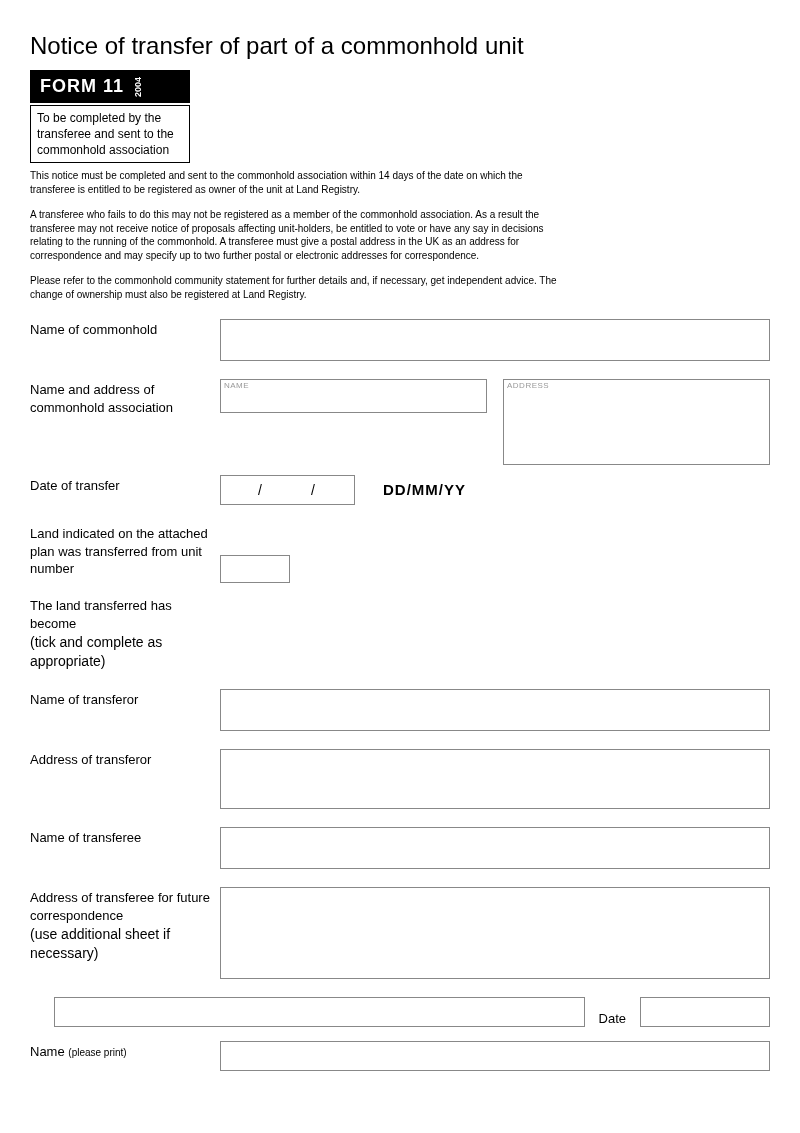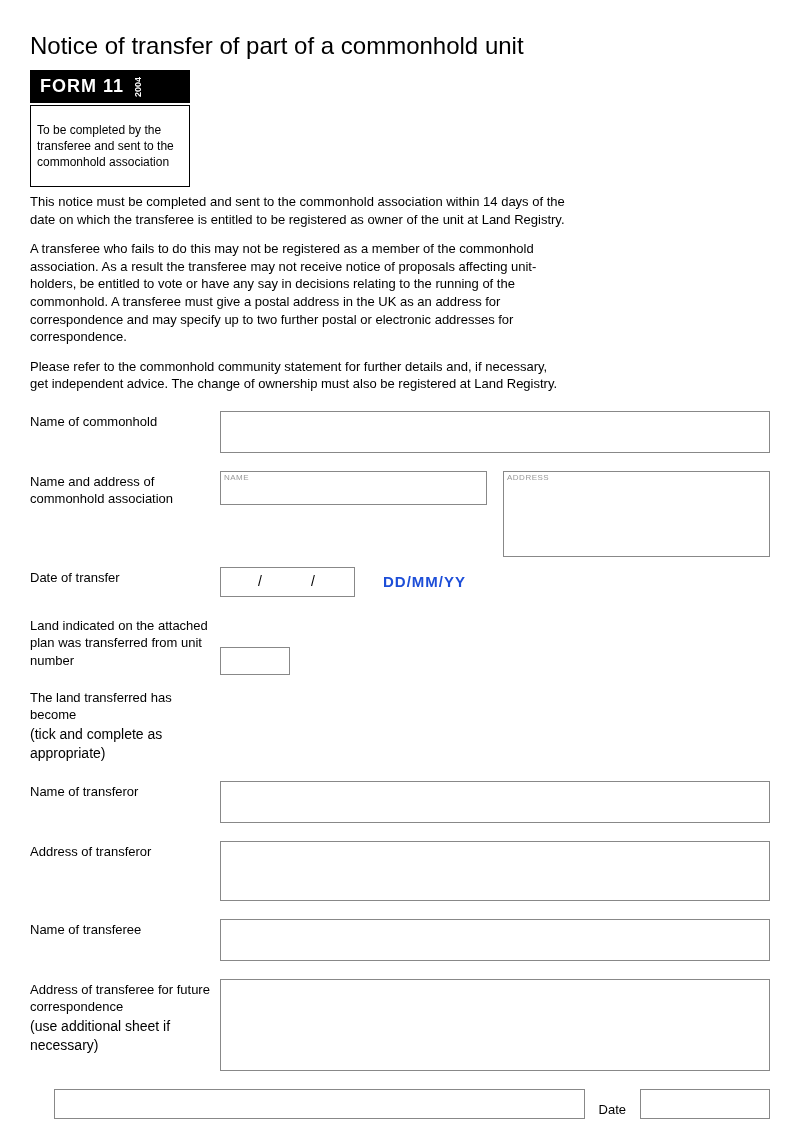--- a/index.html
+++ b/index.html
@@ -14,44 +14,44 @@
   }
   .header-row { display: flex; justify-content: space-between; align-items: flex-start; margin-bottom: 6px; flex-direction: column;}
   h1 { font-size: 24px; font-weight: normal; margin: 0 0 8px 0; }
   .form-badge {
     background: #000; color: #fff; font-weight: bold; font-size: 18px;
     padding: 4px 10px; display: flex; align-items: center; gap: 8px;
     width: 160px; justify-content: flex-start; letter-spacing: 1px;
   }
   .form-badge .year { font-size: 9px; font-weight: bold; writing-mode: vertical-rl; transform: rotate(180deg); letter-spacing: 0;}
   .note-box {
-    border: 1px solid #000; padding: 16px 6px; width: 160px; font-size: 12px; margin-top: 2px;
+    border: 1px solid #000; padding: 4px 6px; width: 160px; font-size: 12px; margin-top: 2px;
   }
-  .intro { max-width: 536px; margin-bottom: 12px; font-size: 13px;}
+  .intro { max-width: 536px; margin-bottom: 12px; font-size: 10px;}
   .field-row { display: flex; align-items: flex-start; margin-top: 18px; }
   .field-label { width: 190px; flex-shrink: 0; font-size: 13px; padding-top: 2px;}
   .field-label .sublabel { font-size: 14px; display: block; margin-top: 1px;}
   .field-body { flex: 1; }
   .box {
     border: 1px solid #888; background: #fff; width: 100%;
   }
   .box.h40 { height: 42px; }
   .box.h34 { height: 30px; }
   .box.h60 { height: 60px; }
   .box.h90 { height: 92px; }
   .two-col { display: flex; gap: 16px; }
   .two-col > div { position: relative; }
   .tiny-label {
     position: absolute; top: 2px; left: 4px; font-size: 8px; color: #999; letter-spacing: 0.5px;
   }
   .date-box {
     border: 1px solid #888; width: 135px; height: 30px; display: flex; align-items: center; justify-content: center;
     letter-spacing: 2px; font-size: 14px;
   }
-  .date-hint { color: #1d4ed8; font-size: 15px; font-weight: bold; margin-left: 28px; letter-spacing: 1px;}
+  .date-hint { color: #000000; font-size: 15px; font-weight: bold; margin-left: 28px; letter-spacing: 1px;}
   .small-box { border: 1px solid #888; width: 70px; height: 28px; display: inline-block; vertical-align: middle;}
   .checkbox { border: 1px solid #888; width: 14px; height: 14px; display: inline-block; vertical-align: middle; margin-right: 16px;}
   .opt-row { display: flex; align-items: center; margin-bottom: 14px; margin-left: 30px;}
   .opt-row .small-box { width: 70px; height: 28px; margin-left: 8px;}
   .sig-row { display: flex; align-items: flex-end; gap: 14px; padding-left: 24px; }
   .sig-row .box { flex: 1; }
   .sig-date-label { font-size: 13px; }
   .sig-date-box { border: 1px solid #888; width: 130px; height: 30px;}
 </style>
 </head>

